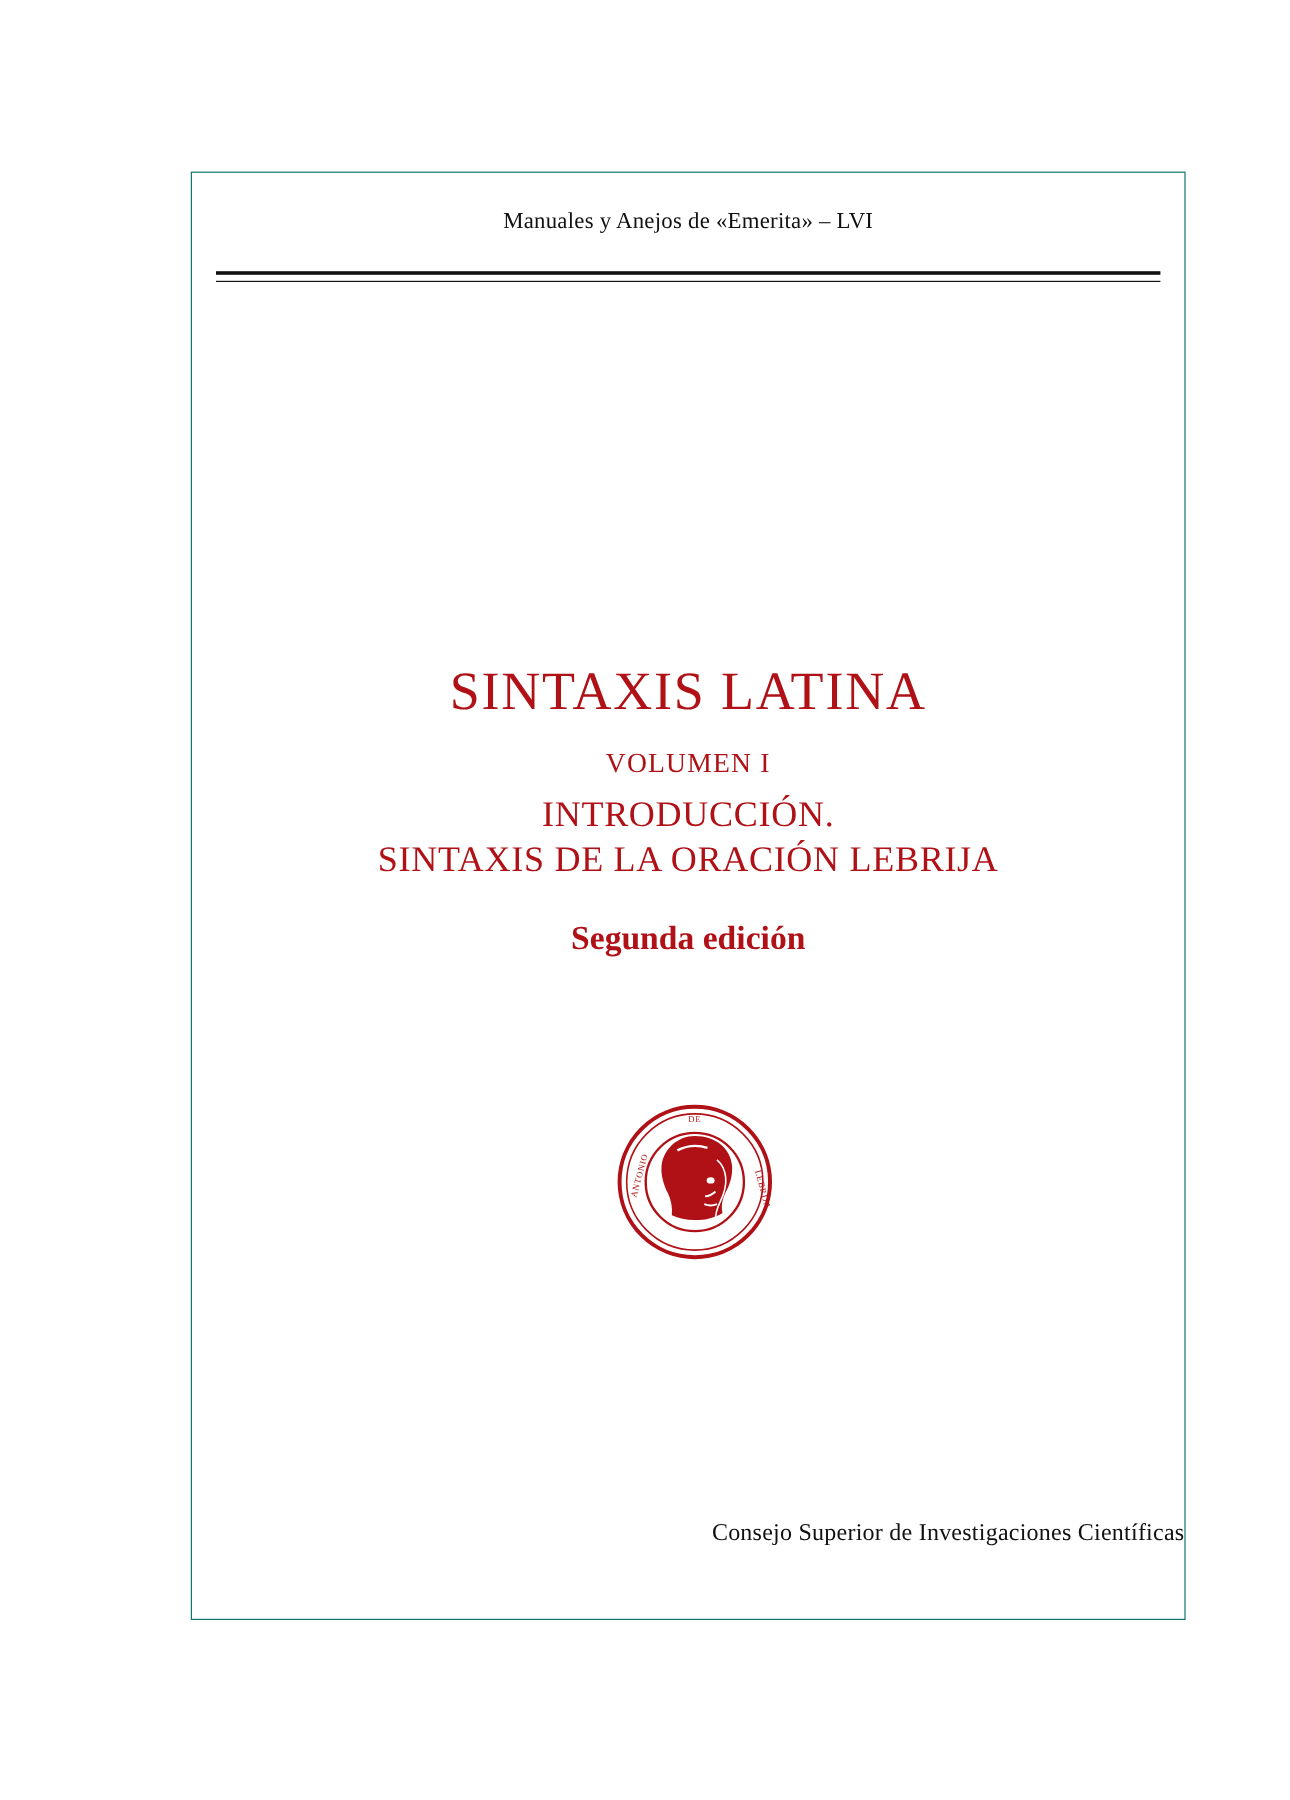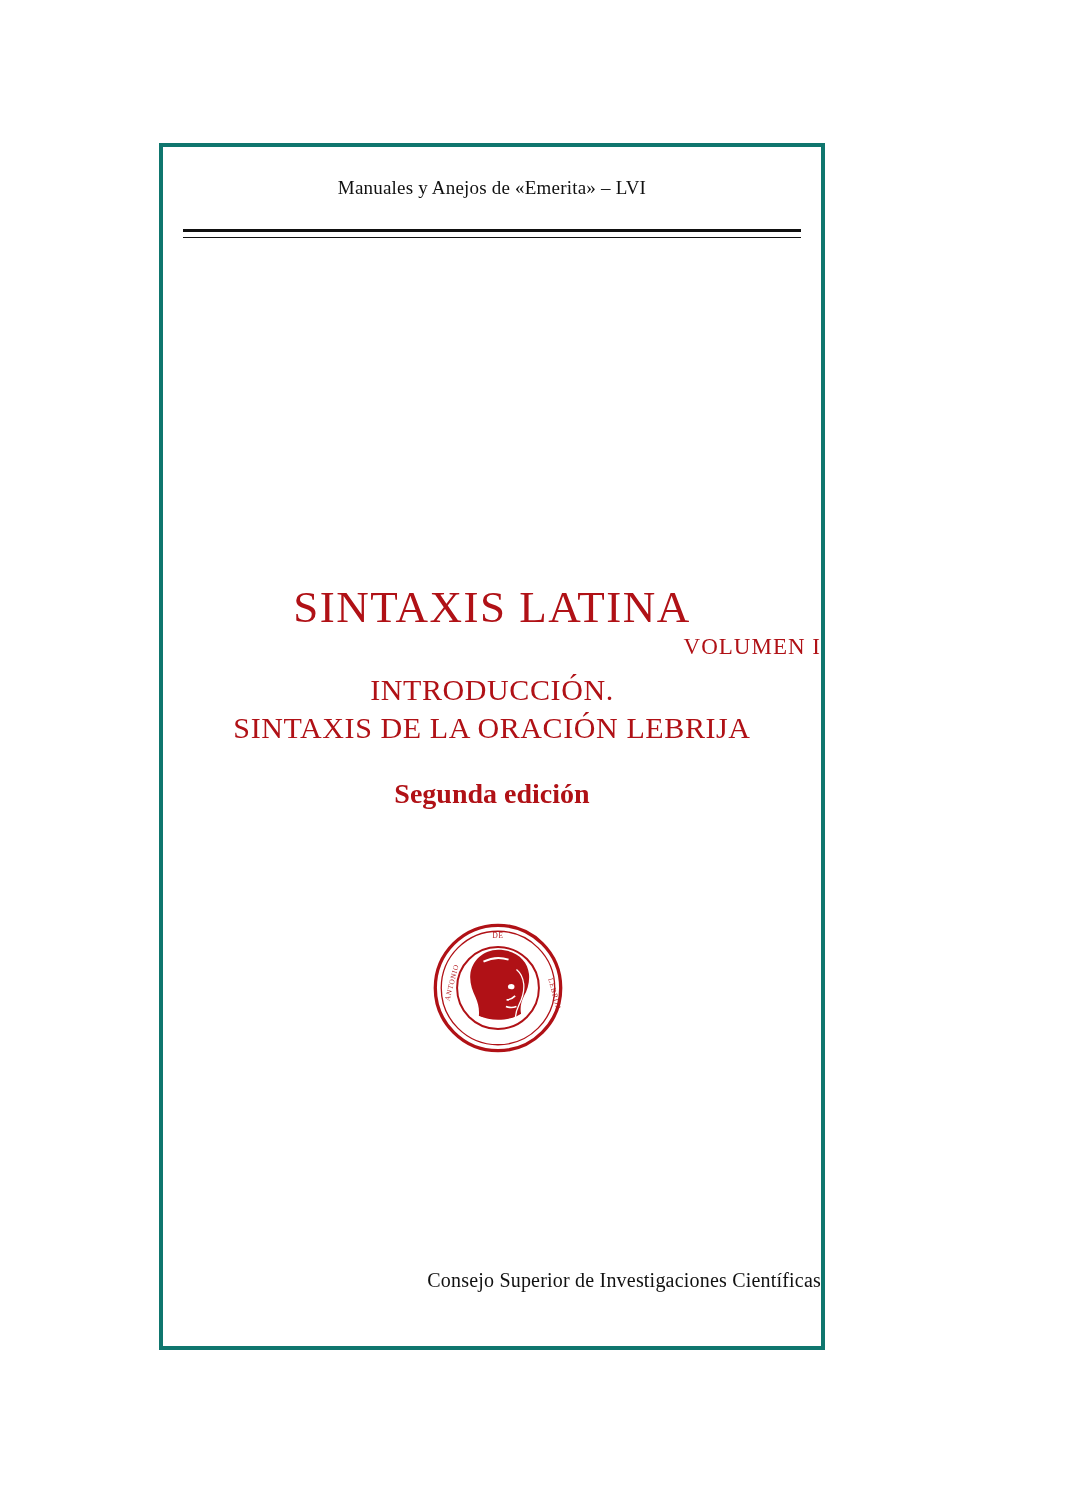--- a/index.html
+++ b/index.html
@@ -12,23 +12,23 @@
     width: 1075px;
     height: 1500px;
     background: #ffffff;
     font-family: "Liberation Serif", serif;
     overflow: hidden;
   }
   .cover-frame {
     position: absolute;
     left: 159px;
     top: 143px;
-    width: 666px;
+    width: 829px;
     height: 1207px;
-    border: 4px solid #0f766e;
+    border: 1px solid #0f766e;
     box-sizing: border-box;
   }
   .series-line {
     position: absolute;
     left: 0;
     right: 0;
     top: 30px;
     text-align: center;
     font-size: 19px;
     color: #111111;
@@ -71,26 +71,25 @@
     left: 0;
     right: 0;
     top: 405px;
     text-align: center;
     color: #b01116;
   }
   .main-title {
     font-size: 45px;
     letter-spacing: 1.5px;
     line-height: 1.2;
-    margin-top: 28px;
   }
   .volume {
     font-size: 23px;
     letter-spacing: 1px;
-    text-align: right;
+    margin-top: 20px;
   }
   .subtitle {
     font-size: 30px;
     letter-spacing: 0.6px;
     line-height: 1.28;
     margin-top: 11px;
     text-align: center;
   }
   .edition {
     font-size: 28px;

